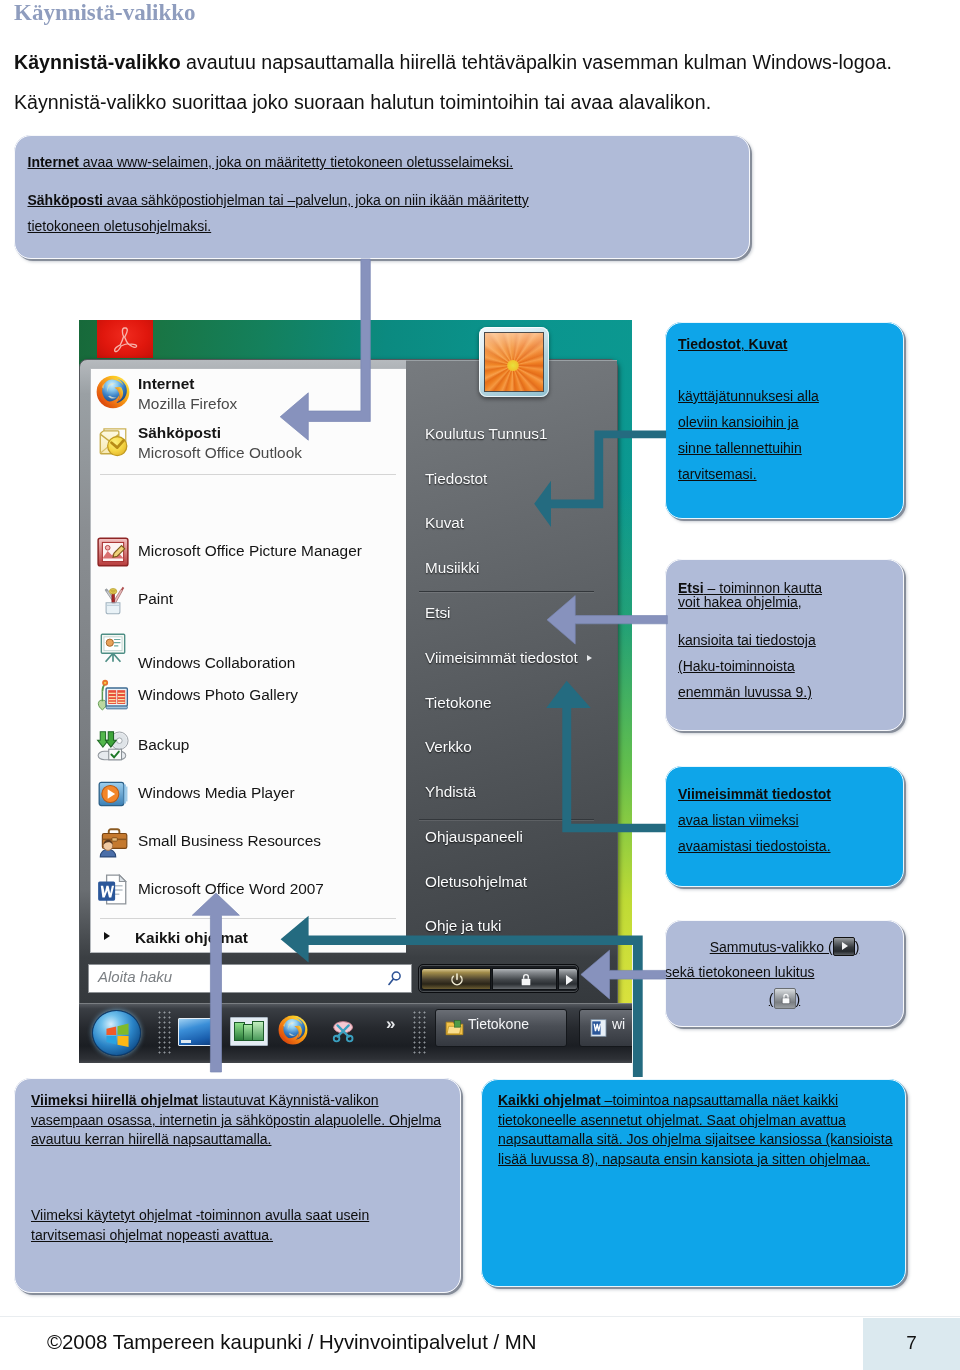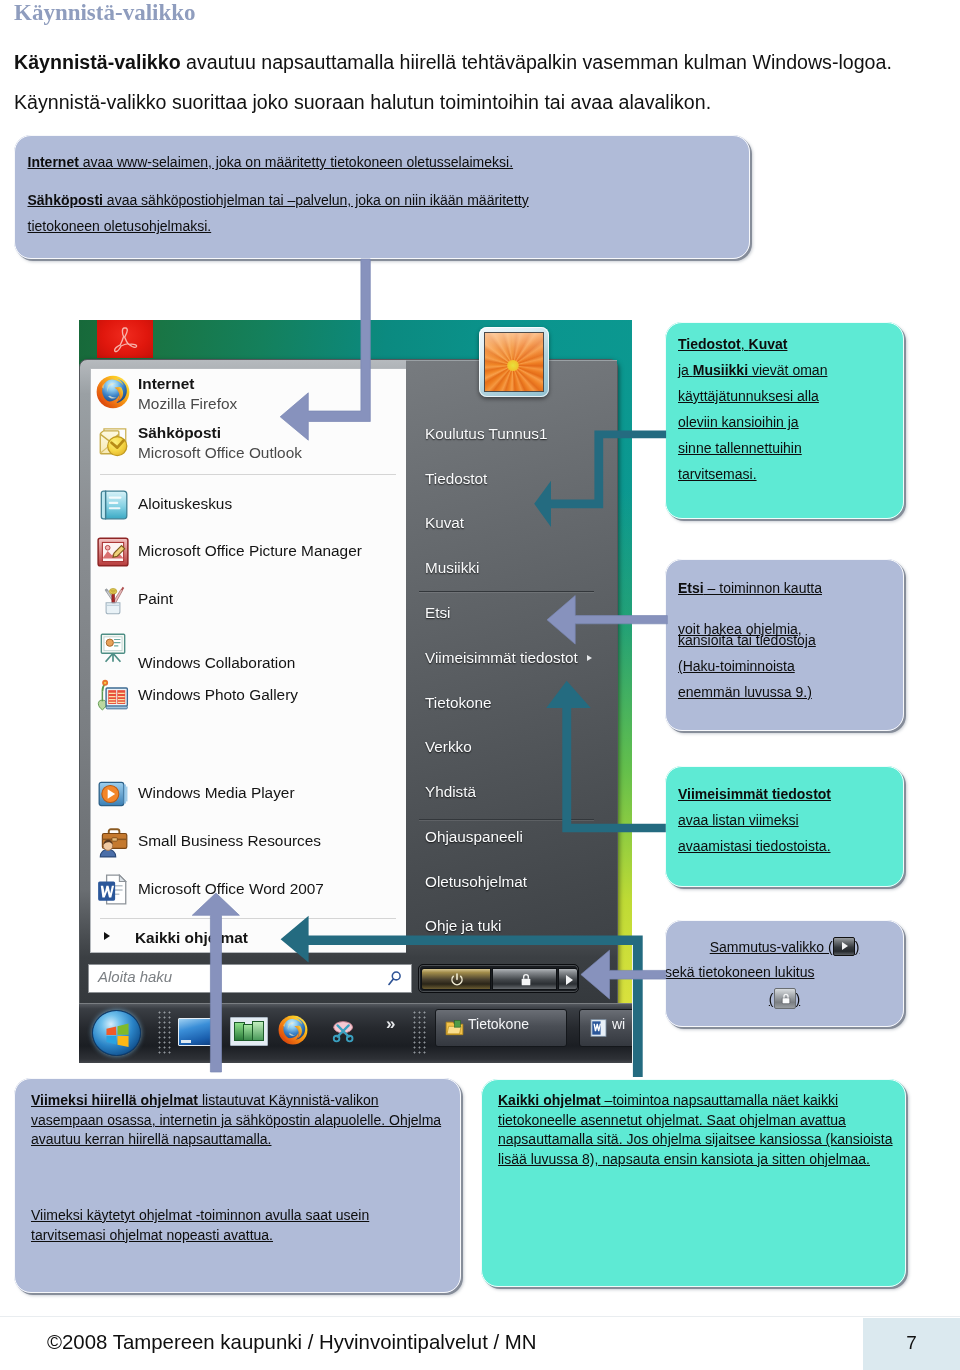--- a/index.html
+++ b/index.html
@@ -16,21 +16,21 @@
 
   
   .callout{position:absolute;box-sizing:border-box;border-radius:17px;
            box-shadow:2px 2px 0 0 rgba(110,118,132,.75), 3px 3px 3px rgba(140,148,162,.45);}
   .callout .inner{position:absolute;inset:0;border-radius:17px;
            border:1.3px solid rgba(255,255,255,.9);box-sizing:border-box;}
   .ctext{position:absolute;font-size:14px;line-height:1.33;color:#0d0d0d;white-space:nowrap;text-decoration:underline;}
   .ctext.bp{line-height:1.40;}
   .mini-ico{display:inline-block;width:22px;height:19px;vertical-align:-4px;position:relative;}
   .c-blue{background:#b0bbd8;}
-  .c-cyan{background:#5eead4;}
+  .c-cyan{background:#0ea5e9;}
 
   
   #shot{left:79px;top:320px;width:553px;height:743px;overflow:hidden;
         font-family:"Liberation Sans",sans-serif;}
   #desktop{position:absolute;inset:0;
      background:linear-gradient(95deg,#17693a 0%,#1a7340 10%,#14805c 30%,#0b8a80 50%,#0a948d 70%,#0c9a92 100%);}
   #desktop-glow{position:absolute;left:480px;top:0;width:73px;height:683px;
      background:linear-gradient(180deg, rgba(10,130,120,0) 0%, rgba(10,130,120,0) 25%, rgba(60,170,90,.50) 45%, rgba(120,200,60,.82) 66%, rgba(200,222,48,.95) 85%, rgba(226,228,58,.96) 100%);}
   #adobe-tile{position:absolute;left:18px;top:0px;width:56px;height:38px;
      background:radial-gradient(ellipse at 50% 40%, #f02a1e 0%, #e0170d 55%, #c41008 100%);}
@@ -85,31 +85,30 @@
 <div class="callout c-blue" id="box-top" style="left:14px;top:135px;width:736px;height:124px;">
   <div class="inner"></div>
   <div class="ctext" style="left:13.5px;top:18px;" id="bt-l1"><b>Internet</b><span> avaa www-selaimen, joka on määritetty tietokoneen oletusselaimeksi.</span></div>
   <div class="ctext" style="left:13.5px;top:56px;"><b>Sähköposti</b><span> avaa sähköpostiohjelman tai –palvelun, joka on niin ikään määritetty</span></div>
   <div class="ctext" style="left:13.5px;top:82px;">tietokoneen oletusohjelmaksi.</div>
 </div>
 
 <div class="callout c-cyan" id="box-files" style="left:665px;top:322px;width:239px;height:197px;">
   <div class="inner"></div>
   <div class="ctext" style="left:13px;top:13px;"><b>Tiedostot</b><span>, </span><b>Kuvat</b></div>
-  <div class="ctext" style="left:13px;top:39px;"><span>ja </span><b>Musiikki</b><span> vievät oman</span></div>
   <div class="ctext" style="left:13px;top:65px;">käyttäjätunnuksesi alla</div>
   <div class="ctext" style="left:13px;top:91px;">oleviin kansioihin ja</div>
   <div class="ctext" style="left:13px;top:117px;">sinne tallennettuihin</div>
   <div class="ctext" style="left:13px;top:143px;">tarvitsemasi.</div>
 </div>
 
 <div class="callout c-blue" id="box-search" style="left:665px;top:559px;width:239px;height:172px;">
   <div class="inner"></div>
   <div class="ctext" style="left:13px;top:20px;"><b>Etsi</b><span> – toiminnon kautta</span></div>
-  <div class="ctext" style="left:13px;top:61px;">voit hakea ohjelmia,</div>
+  <div class="ctext" style="left:13px;top:34px;">voit hakea ohjelmia,</div>
   <div class="ctext" style="left:13px;top:72px;">kansioita tai tiedostoja</div>
   <div class="ctext" style="left:13px;top:98px;">(Haku-toiminnoista</div>
   <div class="ctext" style="left:13px;top:124px;">enemmän luvussa 9.)</div>
 </div>
 
 <div class="callout c-cyan" id="box-recent" style="left:665px;top:766px;width:239px;height:121px;">
   <div class="inner"></div>
   <div class="ctext" style="left:13px;top:19px;"><b>Viimeisimmät tiedostot</b></div>
   <div class="ctext" style="left:13px;top:45px;">avaa listan viimeksi</div>
   <div class="ctext" style="left:13px;top:71px;">avaamistasi tiedostoista.</div>
@@ -208,39 +207,20 @@
 <path d="M7.5 4.5h20.5v12.5H7.5z" fill="none" stroke="#cbb154" stroke-width="1.2"></path>
 <path d="M4 9.5c0-.6 2.5-3 3.4-3h13.2c.5 0 .9.4.9.9V28H4.9a.9.9 0 0 1-.9-.9z" fill="url(#okp)" stroke="#c6aa45" stroke-width="1.2"></path>
 <path d="M4.3 9.8l8.6 6.5 8.6-6.5" fill="none" stroke="#c6aa45" stroke-width="1.3"></path>
 <path d="M4.3 27.3l7.2-6M21.5 27.3l-7.2-6" fill="none" stroke="#d8bf68" stroke-width="1.1"></path>
 <circle cx="20" cy="20.8" r="9" fill="url(#okc)" stroke="#c09a20" stroke-width="1.2"></circle>
 <path d="M14.6 17.6l5.4 4.6 5.8-6.6" fill="none" stroke="#b88c16" stroke-width="2.6" stroke-linecap="round" stroke-linejoin="round"></path>
           </svg></span>
         <span class="sm-lbl bold" style="top: 2px;">Sähköposti</span>
         <span class="sm-sub" style="top: 22px;">Microsoft Office Outlook</span>
       </div>
-      <div class="sm-item" style="top: 117.6px; height: 46px;">
-        <span class="sm-ico" style="top: 1px;"><svg viewBox="0 0 32 32" width="30" height="30">
-            <defs>
-<linearGradient id="wcg" x1="0" y1="0" x2="0" y2="1">
-                <stop offset="0" stop-color="#d8f2f8"></stop>
-                <stop offset="55%" stop-color="#86d2e4"></stop>
-                <stop offset="100%" stop-color="#3ba9c4"></stop>
-              </linearGradient>
-            </defs>
-<path d="M9 3h17a3 3 0 0 1 3 3v20a3 3 0 0 1-3 3H9z" fill="url(#wcg)" stroke="#3e7f93" stroke-width="1.2"></path>
-<path d="M9 3H7a2 2 0 0 0-2 2v22a2 2 0 0 0 2 2h2z" fill="#bde7f0" stroke="#3e7f93" stroke-width="1.2"></path>
-<g fill="#fff" opacity=".85">
-              <rect x="12" y="8" width="12" height="2" rx="1"></rect>
-              <rect x="12" y="13" width="9" height="2" rx="1"></rect>
-              <rect x="12" y="18" width="11" height="2" rx="1"></rect>
-            </g>
-          </svg></span>
-        <span class="sm-lbl" style="top: 8px;">Aloituskeskus</span>
-      </div>
       <div class="sm-item" style="top: 164.6px; height: 46px;">
         <span class="sm-ico" style="top: 1px;"><svg viewBox="0 0 32 32" width="30" height="30">
             <defs>
 <linearGradient id="pmg" x1="0" y1="0" x2="0" y2="1">
                 <stop offset="0" stop-color="#f3c4c4"></stop>
                 <stop offset="100%" stop-color="#b73a3a"></stop>
               </linearGradient>
             </defs>
 <rect x="2" y="3" width="28" height="26" rx="2" fill="url(#pmg)" stroke="#8e2525" stroke-width="1.4"></rect>
 <rect x="6" y="7" width="20" height="18" fill="#fdf2f2" stroke="#a33" stroke-width="1"></rect>
@@ -284,20 +264,33 @@
 <rect x="9.5" y="8.5" width="20" height="17" rx="1" fill="#eaf1f7" stroke="#3d6b93" stroke-width="1.3"></rect>
 <rect x="11.5" y="10.5" width="7.5" height="13" fill="#e8503a"></rect>
 <rect x="20" y="10.5" width="7.5" height="13" fill="#e8503a"></rect>
 <g stroke="#fbe0a8" stroke-width="1.2">
               <path d="M12 13.5h6.5M12 16.5h6.5M12 19.5h6.5M12 22h6.5"></path>
               <path d="M20.5 13.5H27M20.5 16.5H27M20.5 19.5H27M20.5 22H27"></path>
             </g>
 <rect x="9.5" y="25.5" width="20" height="2.6" rx="1" fill="#9fc2dd" stroke="#3d6b93" stroke-width=".9"></rect>
           </svg></span>
         <span class="sm-lbl" style="top: 8px;">Windows Photo Gallery</span>
+      </div>
+      <div class="sm-item" style="top: 358.6px; height: 46px;">
+        <span class="sm-ico" style="top: 1px;"><svg viewBox="0 0 32 32" width="34" height="34">
+<circle cx="22" cy="11" r="8.2" fill="#eceff2" stroke="#9aa0a6" stroke-width=".9"></circle>
+<circle cx="22" cy="11" r="7" fill="#d7dce1" opacity=".6"></circle>
+<circle cx="22" cy="11" r="2.6" fill="#fafbfc" stroke="#9aa0a6" stroke-width=".8"></circle>
+<path d="M4 2.5v8H1.5l5 6.5 5-6.5H9v-8z" fill="#54b84c" stroke="#24702a" stroke-width="1"></path>
+<path d="M11.5 2.5v8H9l5 6.5 5-6.5h-2.5v-8z" fill="#3fa63a" stroke="#1e6424" stroke-width="1"></path>
+<path d="M2 25c0-2.2 2.6-4 6-4h14c3.4 0 6 1.8 6 4s-2.6 4-6 4H8c-3.4 0-6-1.8-6-4z" fill="#e6eaee" stroke="#92989e" stroke-width="1"></path>
+<rect x="12" y="19" width="12" height="10" fill="#fafbfc" stroke="#8a9096" stroke-width="1"></rect>
+<path d="M14.5 24l2.5 2.6 4.5-5.4" fill="none" stroke="#1e7a28" stroke-width="1.8" stroke-linecap="round"></path>
+          </svg></span>
+        <span class="sm-lbl" style="top: 8px;">Backup</span>
       </div>
       <div class="sm-item" style="top: 406.6px; height: 46px;">
         <span class="sm-ico" style="top: 1px;"><svg viewBox="0 0 32 32" width="30" height="30">
             <defs>
 <linearGradient id="wmp" x1="0" y1="0" x2="0" y2="1">
                 <stop offset="0" stop-color="#9fd0ef"></stop>
                 <stop offset="100%" stop-color="#3a7fb5"></stop>
               </linearGradient>
             </defs>
 <rect x="3" y="5" width="23" height="22" rx="2" fill="url(#wmp)" stroke="#2b5f87" stroke-width="1.2"></rect>

